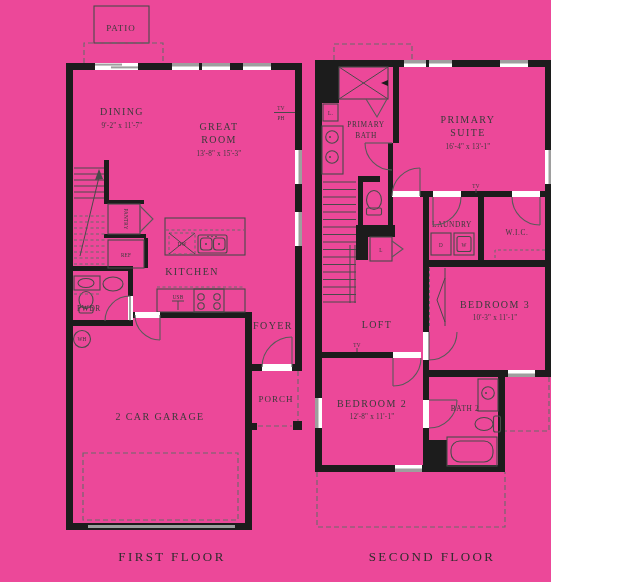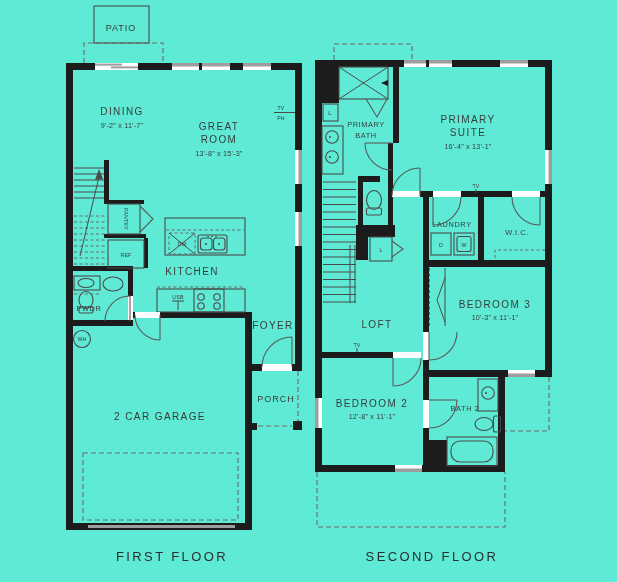--- a/index.html
+++ b/index.html
@@ -1,17 +1,17 @@
 <!DOCTYPE html>
 <html><head>
 <meta charset="utf-8">
 <style>
   html,body{margin:0;padding:0;background:#ffffff;}
-  .canvas{position:relative;width:617px;height:582px;background:#5eead4;overflow:hidden;
-          font-family:Liberation Sans, sans-serif;}
+  .canvas{position:relative;width:551px;height:582px;background:#ec4899;overflow:hidden;
+          font-family:Liberation Serif, serif;}
   svg{display:block;}
   .wall{fill:#1c1c1c;stroke:none;}
   .fixo{fill:none;stroke:#4a4a4a;stroke-width:1.1;}
   .thin{stroke:#4a4a4a;stroke-width:1;fill:none;}
   .door{fill:none;stroke:#5a5a5a;stroke-width:1.1;}
   .dash{fill:none;stroke:#6a6a6a;stroke-width:1.1;stroke-dasharray:5 3;}
   .dashf{fill:none;stroke:#6a6a6a;stroke-width:1;stroke-dasharray:3 2.5;}
   .win{fill:#9e9e9e;}
   .white{fill:#ffffff;}
   text{fill:#3b3b3b;}

